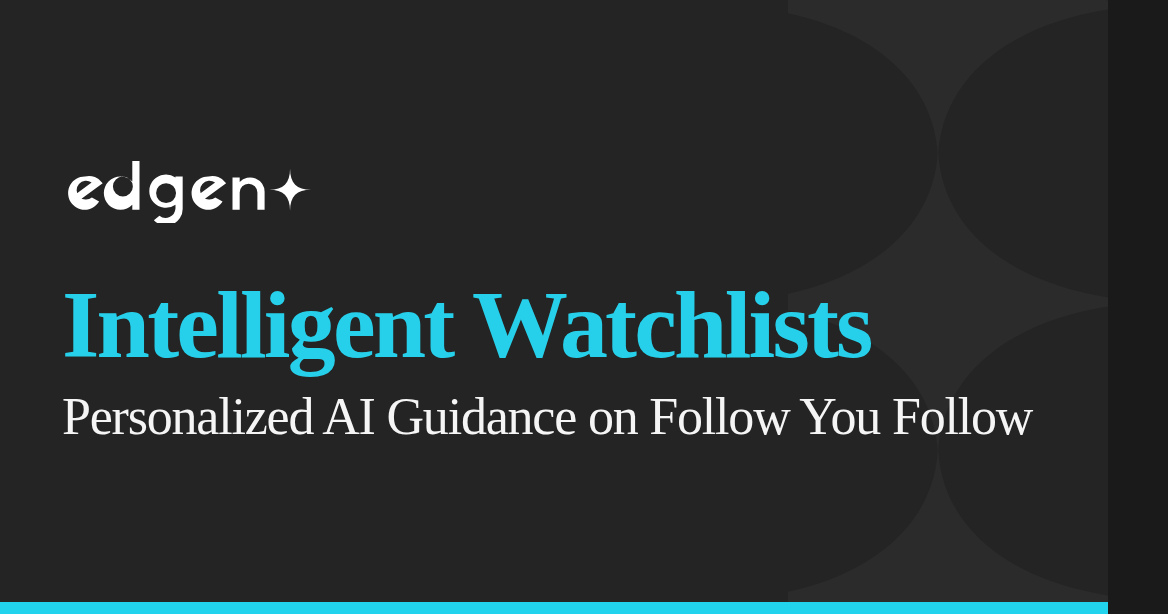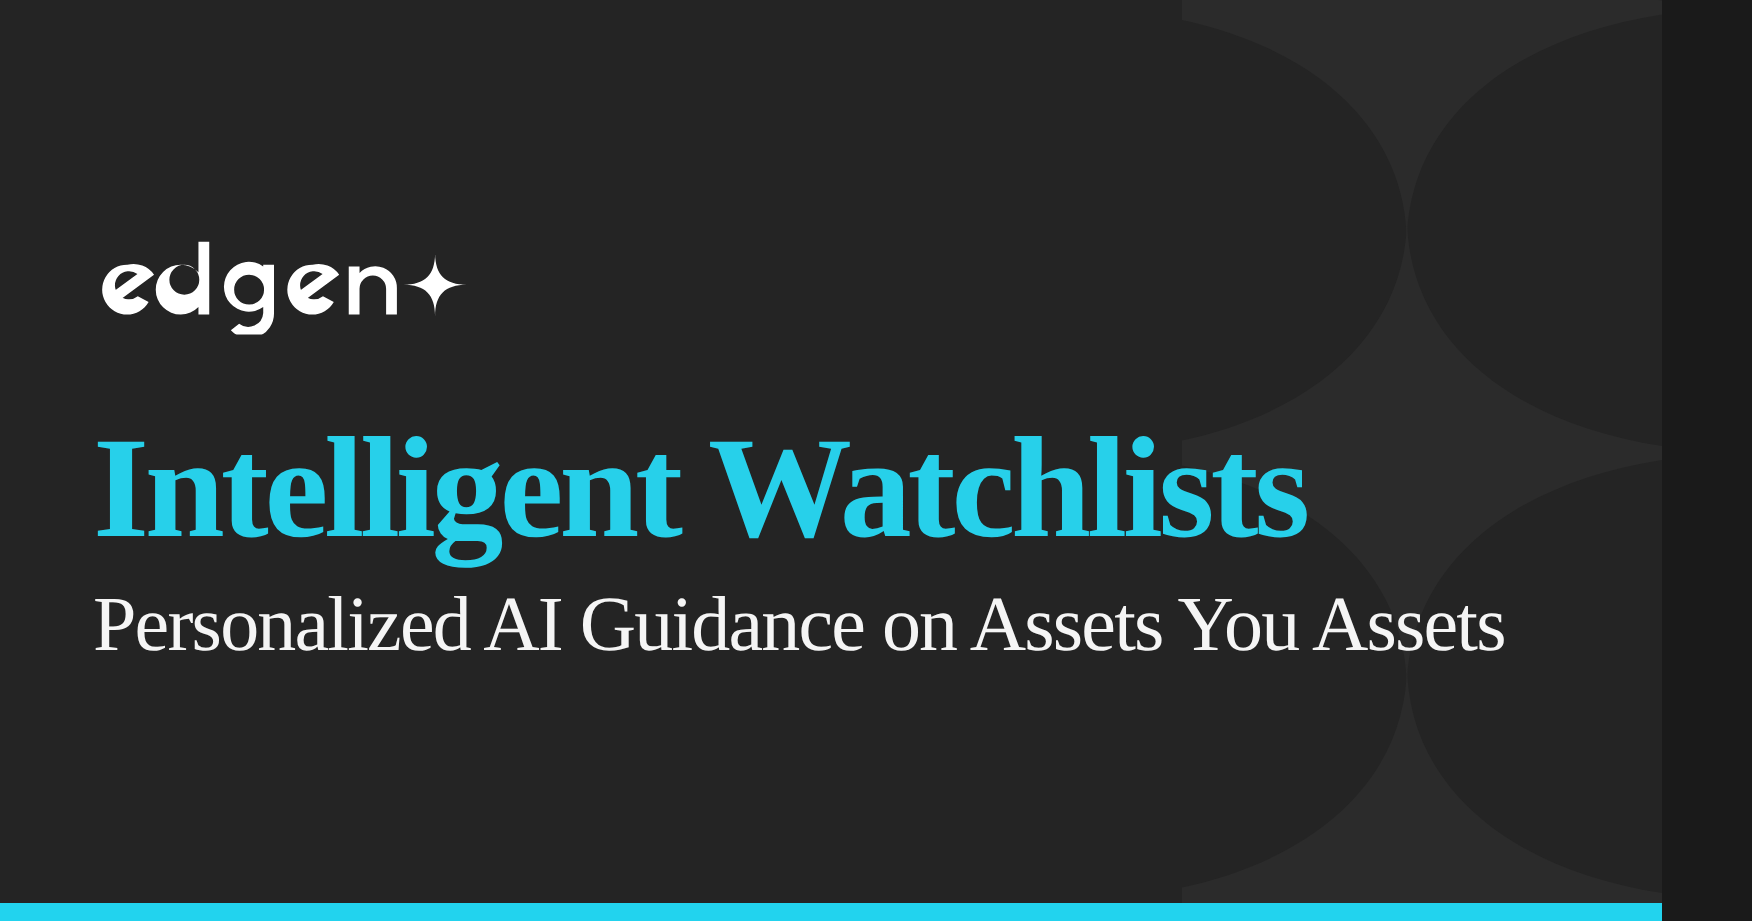--- a/index.html
+++ b/index.html
@@ -146,17 +146,17 @@
                  C412 40 424 52 450 52
                  C424 52 412 64 412 90
                  C412 64 400 52 374 52
                  C400 52 412 40 412 14 Z"></path>
       </g>
     </svg>
   </div>
 
   <h1 class="headline">Intelligent Watchlists</h1>
 
-  <p class="subtitle">Personalized AI Guidance on Assets You Assets</p>
+  <p class="subtitle">Personalized AI Guidance on Follow You Follow</p>
 
   <div class="accent-bar"></div>
 
 </div>
 
 </body></html>

